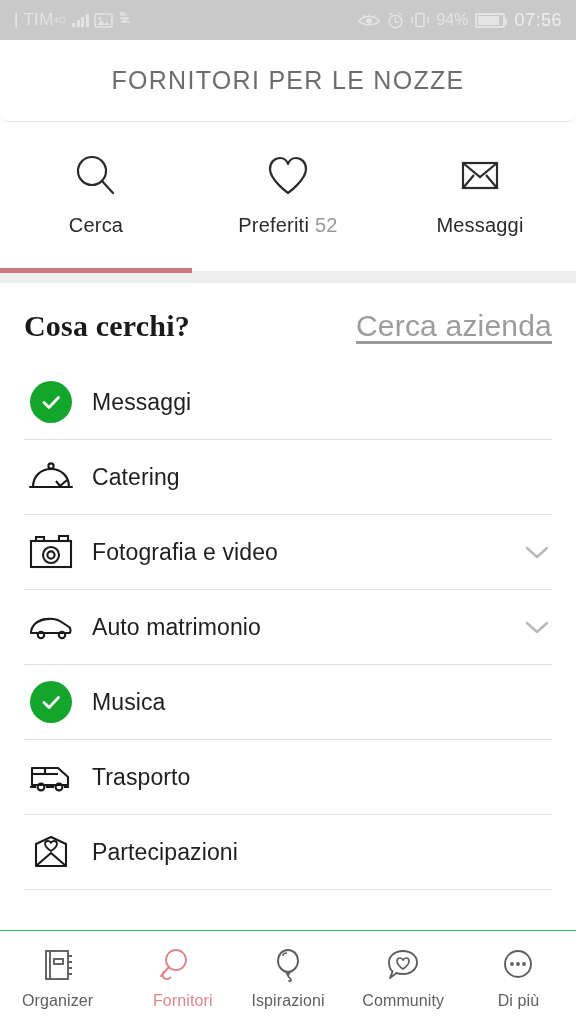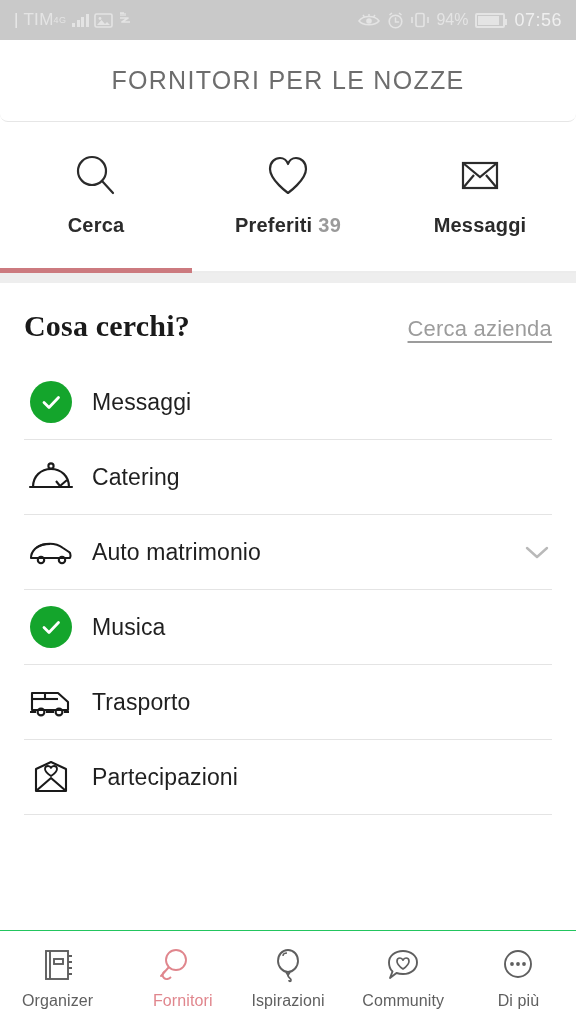--- a/index.html
+++ b/index.html
@@ -62,21 +62,21 @@
     display:flex; background:#fff; position:relative;
   }
   .tab {
     flex:1; display:flex; flex-direction:column;
     align-items:center; justify-content:flex-start;
     padding-top: 28px; cursor:pointer;
   }
   .tab .ticon { height: 52px; display:flex; align-items:center; justify-content:center; }
   .tab .tlabel {
     margin-top: 12px; font-size: 20px; color:#2b2b2b; letter-spacing:.2px;
-    display:flex; align-items:baseline; gap:6px;font-weight:bold;
+    display:flex; align-items:baseline; gap:6px;
   }
   .tab .tcount { color:#9a9a9a; font-size:20px; }
   .tab-underline {
     position:absolute; left:0; bottom:10px;
     width: 192px; height: 5px; background:#cc7a7f;
   }
   .tabs-sep {
     position:absolute; left:0; right:0; bottom:10px; height:2px; background:#ececec;
   }
   .tabs-band {
@@ -88,21 +88,21 @@
   .content { flex:1 1 auto; background:#fff; overflow:hidden; position:relative; }
   .section-head {
     display:flex; align-items:baseline; justify-content:space-between;
     padding: 26px 24px 0 24px;
   }
   .section-title {
     font-family: Liberation Serif, serif;
     font-weight: bold; font-size: 30px; color:#1a1a1a; letter-spacing:.2px;
   }
   .section-link {
-    font-size: 22px; color:#9c9c9c; text-decoration: underline;
+    font-size: 30px; color:#9c9c9c; text-decoration: underline;
     text-underline-offset: 5px; cursor:pointer; letter-spacing:.2px;
   }
 
   .cat-list { margin-top: 22px; padding: 0 24px; }
   .cat-row {
     height: 75px; display:flex; align-items:center;
     border-bottom: 1px solid #e4e4e4; cursor:pointer; position:relative;
   }
   .cat-row:last-child { }
   .cat-icon {
@@ -211,21 +211,21 @@
     </div>
 
     <div class="tab">
       <span class="ticon">
         <svg width="52" height="52" viewBox="0 0 52 52">
             <path d="M26 43 C26 43 8 30 8 19 C8 12 13 8 18 8 C22 8 25 11 26 14 C27 11 30 8 34 8 C39 8 44 12 44 19 C44 30 26 43 26 43 Z" fill="none" stroke="#2b2b2b" stroke-width="2.2" stroke-linejoin="round"></path>
           </svg>
       </span>
       <span class="tlabel">
         <span>Preferiti</span>
-        <span class="tcount">39</span>
+        <span class="tcount">52</span>
       </span>
     </div>
 
     <div class="tab">
       <span class="ticon">
         <svg width="52" height="52" viewBox="0 0 52 52">
             <rect x="9" y="13" width="34" height="25" fill="none" stroke="#2b2b2b" stroke-width="2.2"></rect>
             <path d="M9 13 L26 27 L43 13" fill="none" stroke="#2b2b2b" stroke-width="2.2"></path>
             <path d="M9 38 L20 25 M43 38 L32 25" fill="none" stroke="#2b2b2b" stroke-width="2.2"></path>
           </svg>
@@ -265,20 +265,37 @@
           <svg width="46" height="40" viewBox="0 0 46 40">
             <path d="M5 30 C5 19 13 12 23 12 C33 12 41 19 41 30" fill="none" stroke="#1a1a1a" stroke-width="2.1"></path>
             <circle cx="23" cy="9" r="2.6" fill="none" stroke="#1a1a1a" stroke-width="2.1"></circle>
             <path d="M2 30 H44" stroke="#1a1a1a" stroke-width="2.1" stroke-linecap="round"></path>
             <path d="M28 24 l4 5 l7 -6" fill="none" stroke="#1a1a1a" stroke-width="2.1" stroke-linejoin="round"></path>
           </svg>
         </span>
         <span class="cat-label">Catering</span>
       </div>
 
+      <div class="cat-row">
+        <span class="cat-icon">
+          <svg width="46" height="40" viewBox="0 0 46 40">
+            <rect x="3" y="9" width="40" height="26" fill="none" stroke="#1a1a1a" stroke-width="2.1"></rect>
+            <path d="M8 9 V5 H16 V9" fill="none" stroke="#1a1a1a" stroke-width="2.1"></path>
+            <rect x="31" y="4" width="9" height="5" fill="none" stroke="#1a1a1a" stroke-width="2.1"></rect>
+            <circle cx="23" cy="23" r="8" fill="none" stroke="#1a1a1a" stroke-width="2.1"></circle>
+            <circle cx="23" cy="23" r="3.6" fill="none" stroke="#1a1a1a" stroke-width="2.1"></circle>
+          </svg>
+        </span>
+        <span class="cat-label">Fotografia e video</span>
+        <span class="chev">
+          <svg width="30" height="20" viewBox="0 0 30 20">
+              <path d="M5 6 L15 15 L25 6" fill="none" stroke="#b9b9b9" stroke-width="2.4" stroke-linecap="round" stroke-linejoin="round"></path>
+            </svg>
+        </span>
+      </div>
 
       <div class="cat-row">
         <span class="cat-icon">
           <svg width="46" height="40" viewBox="0 0 46 40">
             <path d="M3 26 C3 19 9 13 18 12 C26 11 31 13 35 16 L41 20 C43 21 43 26 41 26 Z" fill="none" stroke="#1a1a1a" stroke-width="2.1" stroke-linejoin="round"></path>
             <path d="M3 26 H41" stroke="#1a1a1a" stroke-width="2.1"></path>
             <path d="M8 16 C12 13 18 12 22 12" fill="none" stroke="#1a1a1a" stroke-width="2.1"></path>
             <circle cx="13" cy="28" r="3.2" fill="none" stroke="#1a1a1a" stroke-width="2.1"></circle>
             <circle cx="34" cy="28" r="3.2" fill="none" stroke="#1a1a1a" stroke-width="2.1"></circle>
           </svg>

